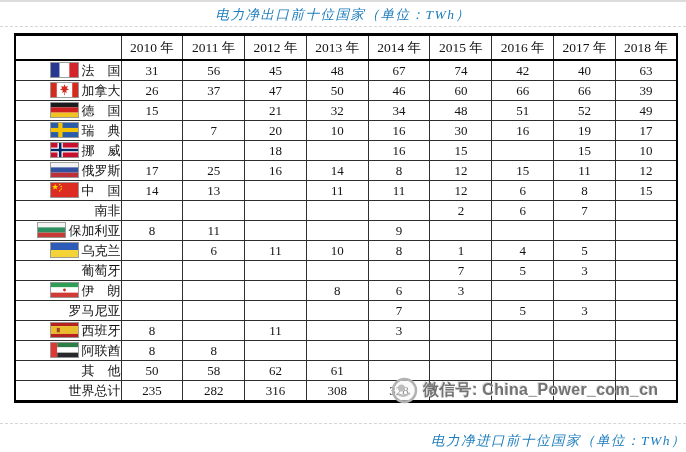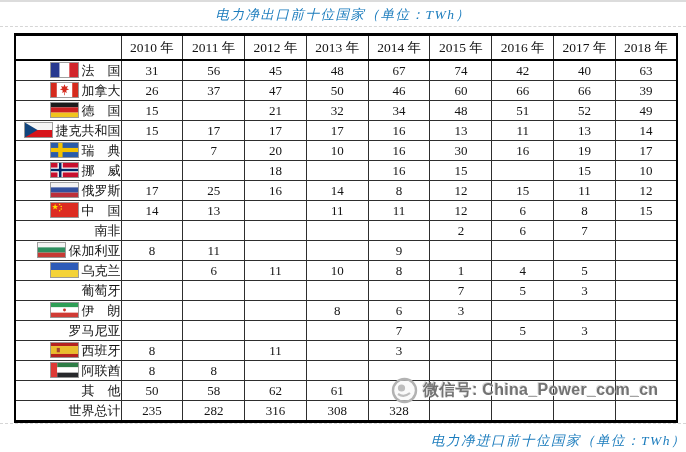--- a/index.html
+++ b/index.html
@@ -127,37 +127,20 @@
           <td>21</td>
           <td>32</td>
           <td>34</td>
           <td>48</td>
           <td>51</td>
           <td>52</td>
           <td>49</td>
         </tr>
         <tr>
           <td class="country"><svg class="flag" width="29" height="16" viewBox="0 0 30 17" preserveAspectRatio="none">
-              <rect width="30" height="8.5" fill="#f5f5f5"></rect>
-              <rect y="8.5" width="30" height="8.5" fill="#d7141a"></rect>
-              <polygon points="0,0 14,8.5 0,17" fill="#11457e"></polygon>
-              <rect x="0.5" y="0.5" width="29" height="16" fill="none" stroke="#9a9a9a" stroke-width="1"></rect>
-            </svg><span>捷克共和国</span></td>
-          <td>15</td>
-          <td>17</td>
-          <td>17</td>
-          <td>17</td>
-          <td>16</td>
-          <td>13</td>
-          <td>11</td>
-          <td>13</td>
-          <td>14</td>
-        </tr>
-        <tr>
-          <td class="country"><svg class="flag" width="29" height="16" viewBox="0 0 30 17" preserveAspectRatio="none">
               <rect width="30" height="17" fill="#2a5caa"></rect>
               <rect x="8.5" width="4.5" height="17" fill="#f3c200"></rect>
               <rect y="6.3" width="30" height="4.4" fill="#f3c200"></rect>
               <rect x="0.5" y="0.5" width="29" height="16" fill="none" stroke="#9a9a9a" stroke-width="1"></rect>
             </svg><span>瑞　典</span></td>
           <td></td>
           <td>7</td>
           <td>20</td>
           <td>10</td>
           <td>16</td>

